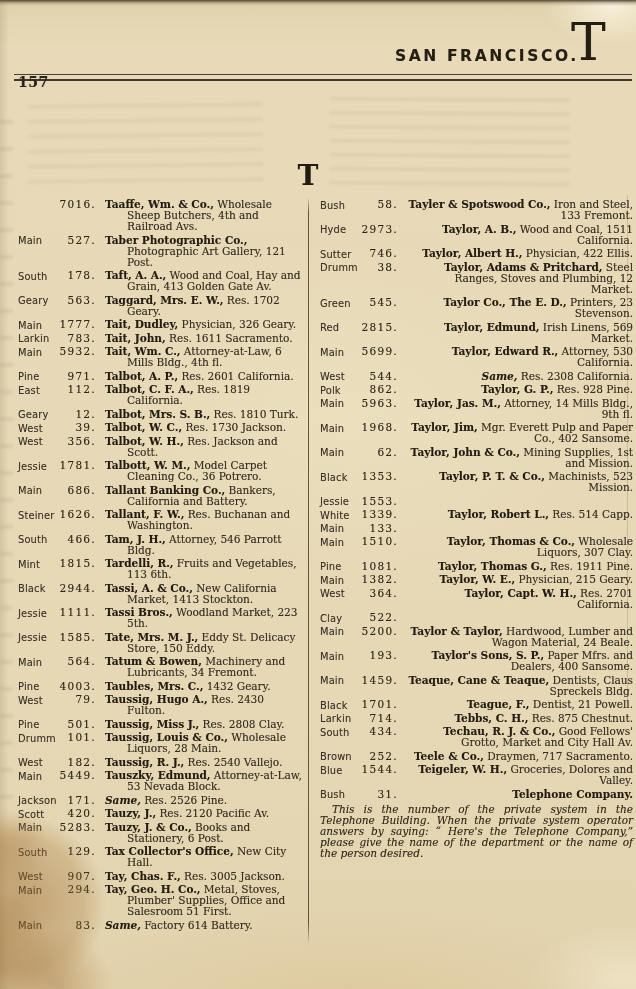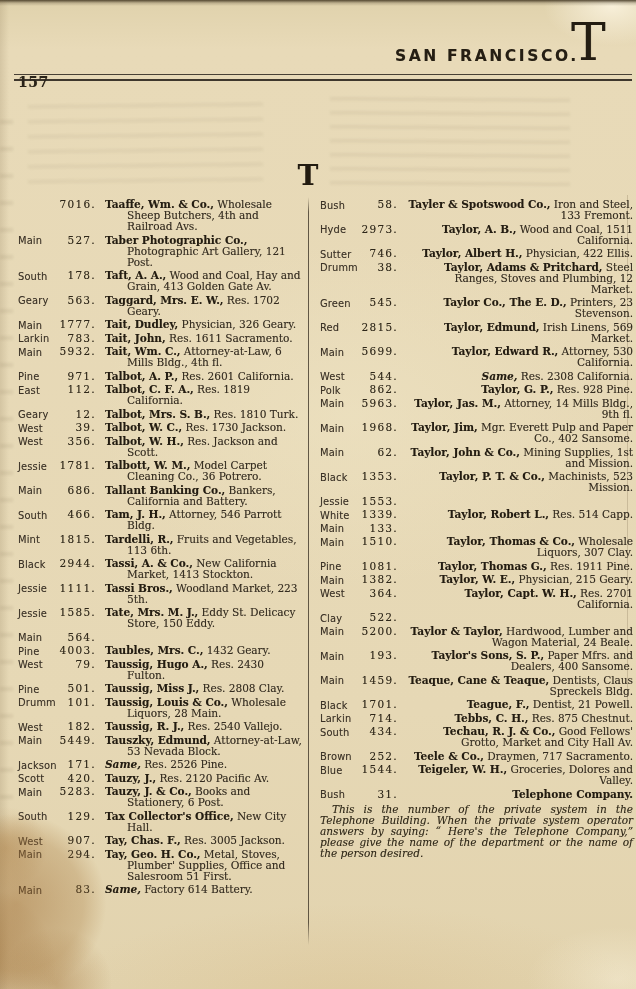--- a/index.html
+++ b/index.html
@@ -143,20 +143,25 @@
         <span class="ex">Jessie</span>
         <span class="num">1781.</span>
         <div class="txt"><span class="nm">Talbott, W. M.,</span> Model Carpet Cleaning Co., 36 Potrero.</div>
       </div>
       <div class="entry">
         <span class="ex">Main</span>
         <span class="num">686.</span>
         <div class="txt"><span class="nm">Tallant Banking Co.,</span> Bankers, California and Battery.</div>
       </div>
       <div class="entry">
+        <span class="ex">Steiner</span>
+        <span class="num">1626.</span>
+        <div class="txt"><span class="nm">Tallant, F. W.,</span> Res. Buchanan and Washington.</div>
+      </div>
+      <div class="entry">
         <span class="ex">South</span>
         <span class="num">466.</span>
         <div class="txt"><span class="nm">Tam, J. H.,</span> Attorney, 546 Parrott Bldg.</div>
       </div>
       <div class="entry">
         <span class="ex">Mint</span>
         <span class="num">1815.</span>
         <div class="txt"><span class="nm">Tardelli, R.,</span> Fruits and Vegetables, 113 6th.</div>
       </div>
       <div class="entry">
@@ -170,20 +175,21 @@
         <div class="txt"><span class="nm">Tassi Bros.,</span> Woodland Market, 223 5th.</div>
       </div>
       <div class="entry">
         <span class="ex">Jessie</span>
         <span class="num">1585.</span>
         <div class="txt"><span class="nm">Tate, Mrs. M. J.,</span> Eddy St. Delicacy Store, 150 Eddy.</div>
       </div>
       <div class="entry">
         <span class="ex">Main</span>
         <span class="num">564.</span>
+        <div class="txt"><span class="nm">Tatum &amp; Bowen,</span> Machinery and Lubricants, 34 Fremont.</div>
       </div>
       <div class="entry">
         <span class="ex">Pine</span>
         <span class="num">4003.</span>
         <div class="txt"><span class="nm">Taubles, Mrs. C.,</span> 1432 Geary.</div>
       </div>
       <div class="entry">
         <span class="ex">West</span>
         <span class="num">79.</span>
         <div class="txt"><span class="nm">Taussig, Hugo A.,</span> Res. 2430 Fulton.</div>

